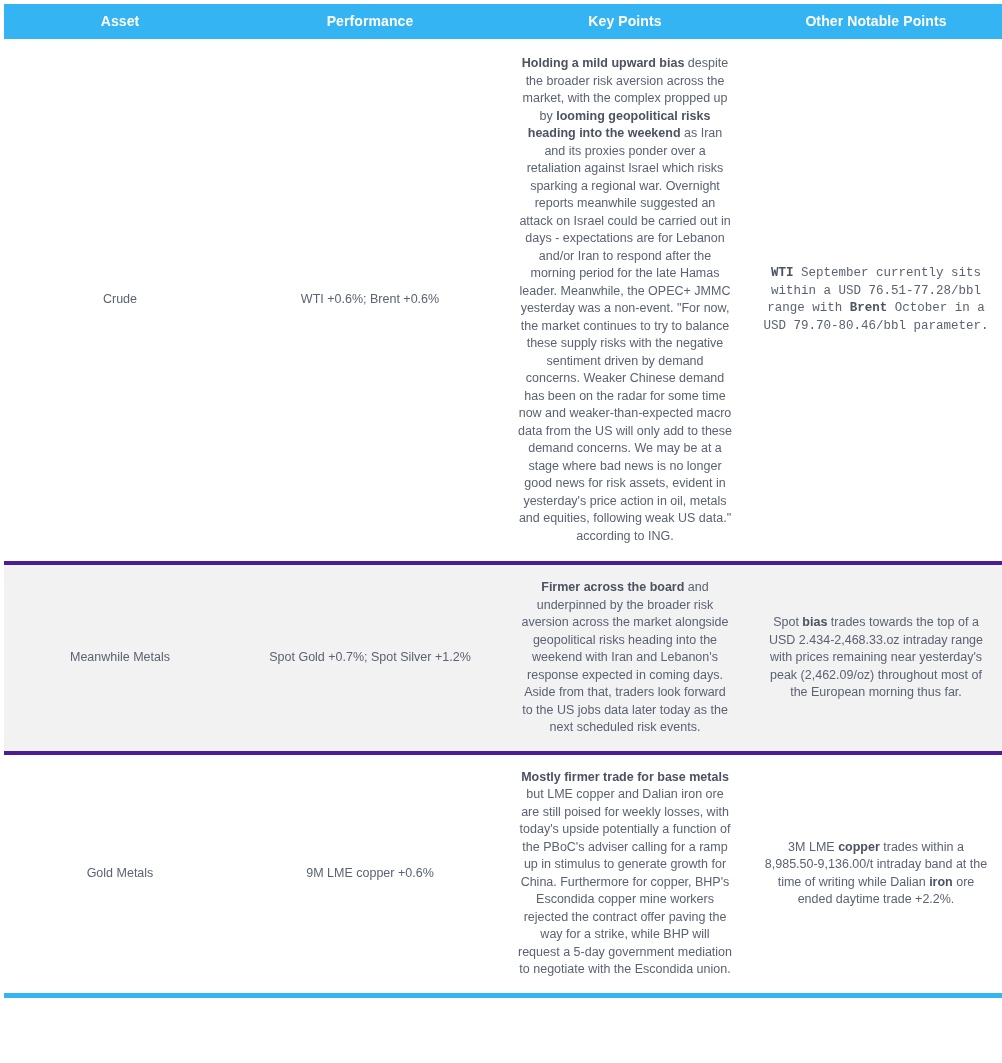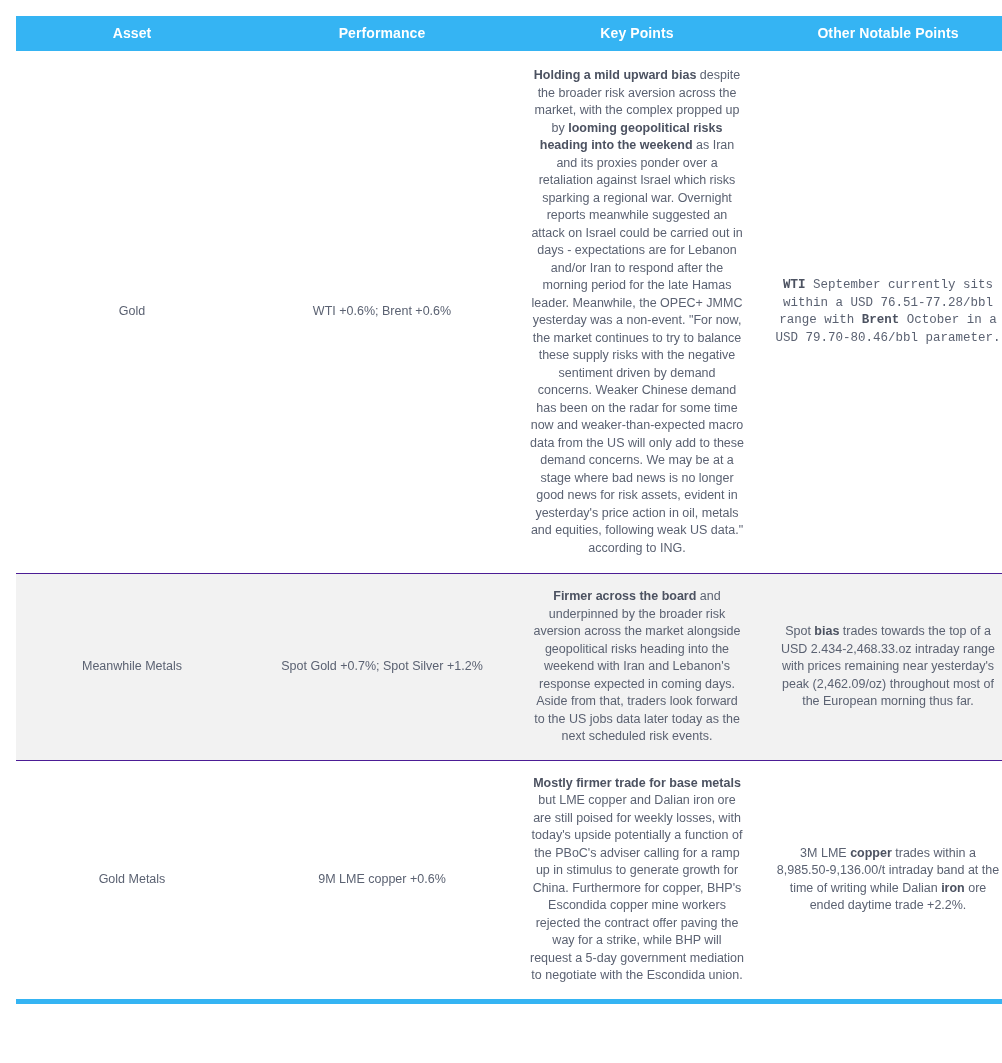--- a/index.html
+++ b/index.html
@@ -10,21 +10,21 @@
   body {
     width: 1002px;
     font-family: "Liberation Sans", sans-serif;
     color: #5b6272;
     -webkit-font-smoothing: antialiased;
   }
 
   .table-wrap {
     width: 843px;
     box-sizing: border-box;
-    padding: 16px;
+    padding: 4px;
   }
 
   table.commodity-table {
     width: 1002px;
     border-collapse: collapse;
     table-layout: fixed;
     border-bottom: 5px solid #35b4f3;
   }
 
   table.commodity-table thead tr {
@@ -52,21 +52,21 @@
   }
 
   tbody tr.row-shaded td {
     background: #f2f2f2;
   }
   tbody tr.row-plain td {
     background: #ffffff;
   }
 
   tbody tr.row-sep td {
-    border-top: 1px solid #4c1d95;
+    border-top: 4px solid #4c1d95;
   }
 
   
   col.col-asset      { width: 232px; }
   col.col-perf       { width: 268px; }
   col.col-key        { width: 242px; }
   col.col-other      { width: 260px; }
 
   td.cell-asset,
   td.cell-perf {
@@ -108,21 +108,21 @@
       <tr>
         <th>Asset</th>
         <th>Performance</th>
         <th>Key Points</th>
         <th>Other Notable Points</th>
       </tr>
     </thead>
     <tbody>
 
       <tr class="row-plain row-crude">
-        <td class="cell-asset">Gold</td>
+        <td class="cell-asset">Crude</td>
         <td class="cell-perf">WTI +0.6%; Brent +0.6%</td>
         <td class="cell-key">
           <p class="para"><b>Holding a mild upward bias</b> despite the broader risk aversion across the market, with the complex propped up by <b>looming geopolitical risks heading into the weekend</b> as Iran and its proxies ponder over a retaliation against Israel which risks sparking a regional war. Overnight reports meanwhile suggested an attack on Israel could be carried out in days - expectations are for Lebanon and/or Iran to respond after the morning period for the late Hamas leader. Meanwhile, the OPEC+ JMMC yesterday was a non-event. "For now, the market continues to try to balance these supply risks with the negative sentiment driven by demand concerns. Weaker Chinese demand has been on the radar for some time now and weaker-than-expected macro data from the US will only add to these demand concerns. We may be at a stage where bad news is no longer good news for risk assets, evident in yesterday's price action in oil, metals and equities, following weak US data." according to ING.</p>
         </td>
         <td class="cell-other">
           <p class="para"><b>WTI</b> September currently sits within a USD 76.51-77.28/bbl range with <b>Brent</b> October in a USD 79.70-80.46/bbl parameter.</p>
         </td>
       </tr>
 
       <tr class="row-shaded row-sep">

